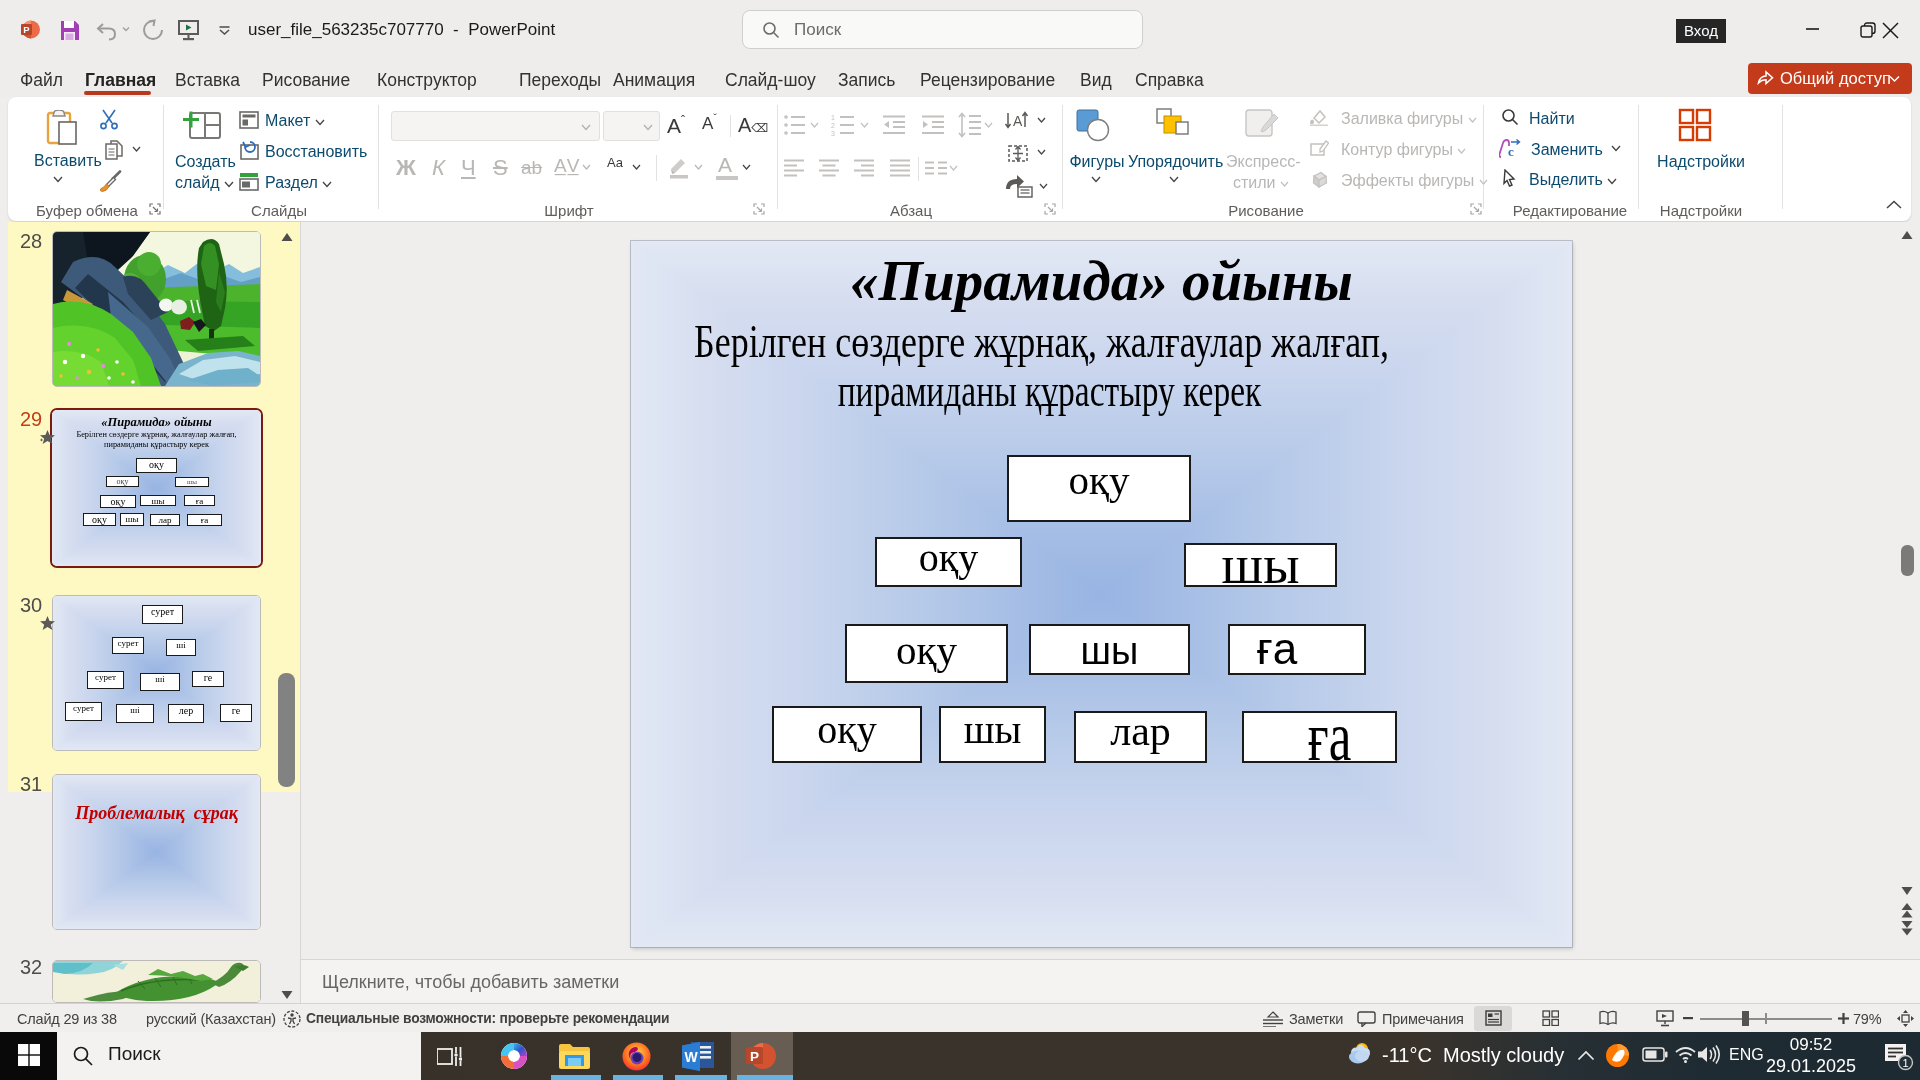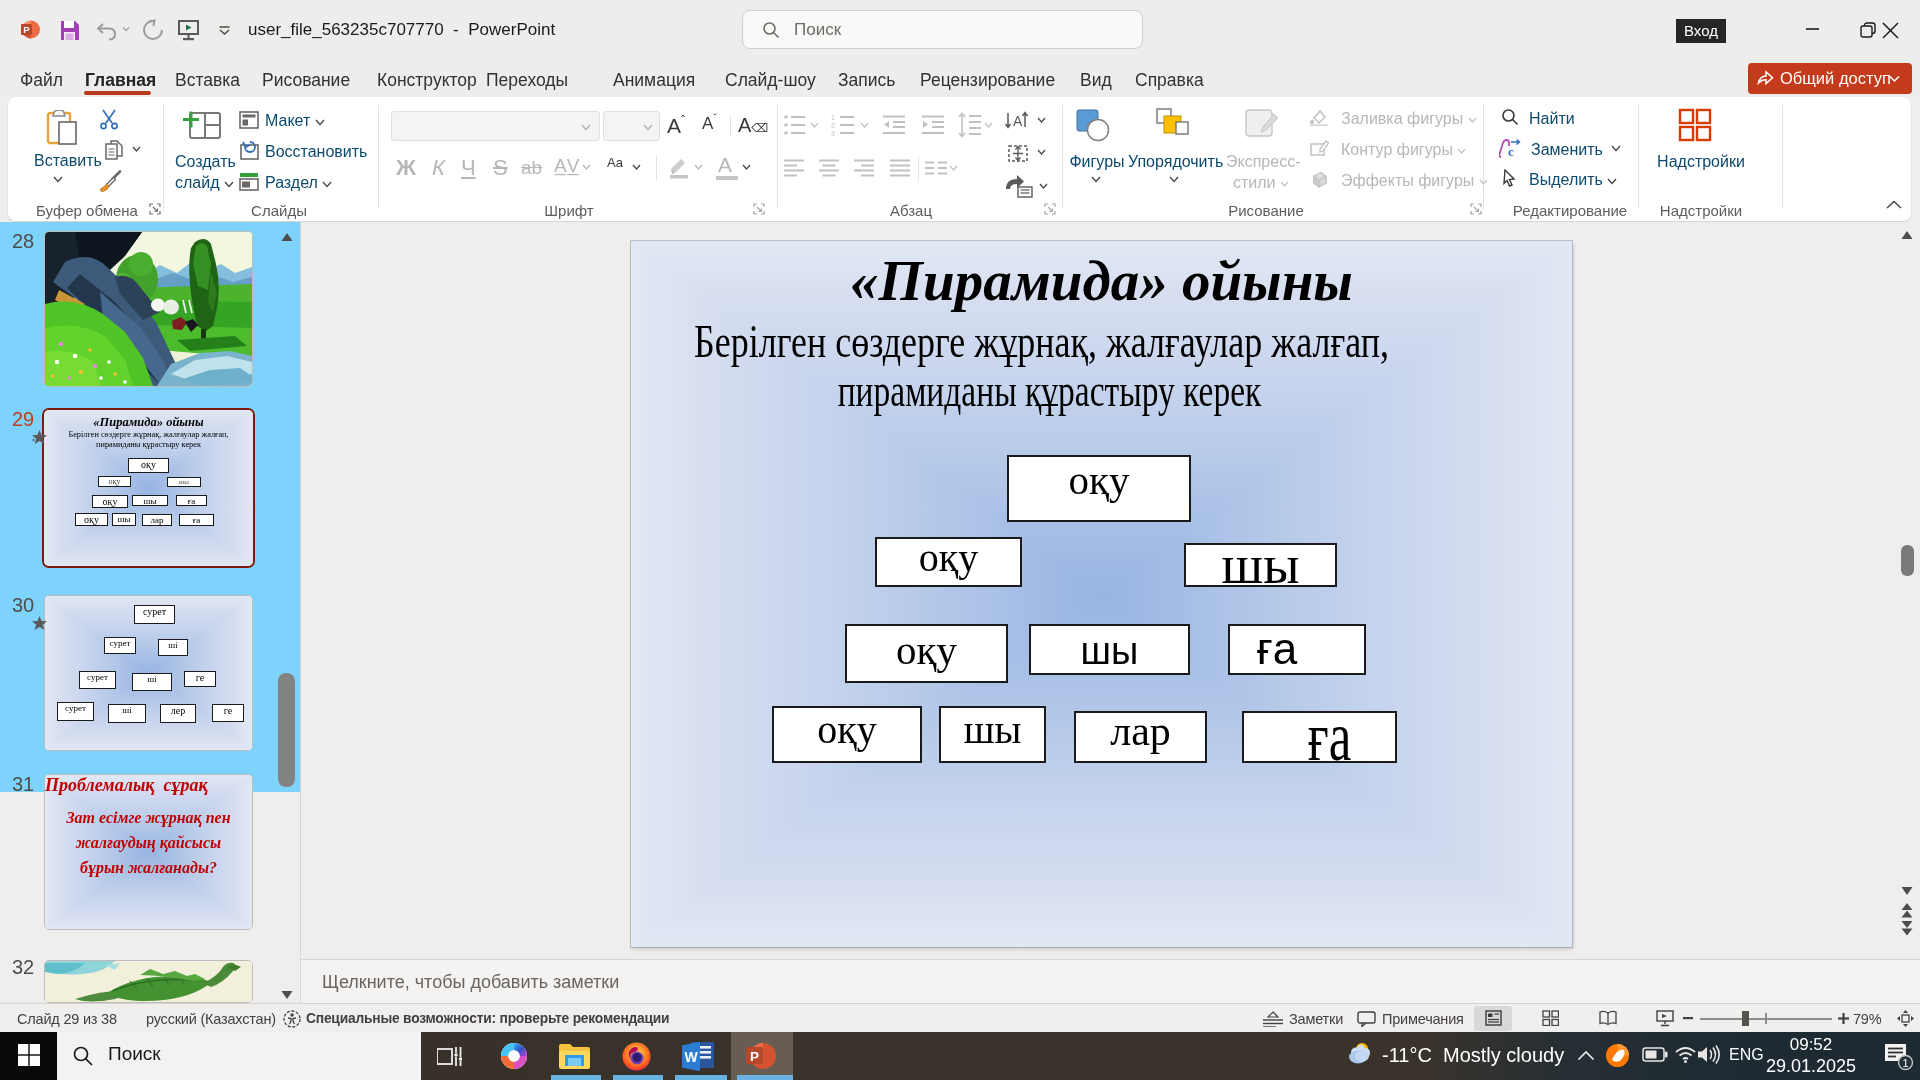--- a/index.html
+++ b/index.html
@@ -23,21 +23,21 @@
 
   
   #ribbon { left:8px; top:97px; width:1903px; height:124px; background:#ffffff; border-radius:8px; box-shadow:0 1px 2px rgba(0,0,0,0.14); }
   .rdiv { position:absolute; top:8px; width:1px; height:104px; background:#e4e2e0; }
   .glabel { position:absolute; top:105px; font-size:15px; color:#5f5d5b; text-align:center; white-space:nowrap; transform:translateX(-50%); }
   .launcher { position:absolute; top:106px; width:12px; height:12px; }
   .rtext { position:absolute; font-size:16px; color:#0c4a6e; white-space:nowrap; }
   .rgray { color:#b9b7b5; }
 
   
-  #leftpanel { left:0; top:222px; width:300px; height:570px; background:#7dd3fc; }
+  #leftpanel { left:8px; top:222px; width:300px; height:570px; background:#fef9c3; }
   #canvas { left:300px; top:222px; width:1620px; height:737px; background:#efeeed; }
   #vline { left:300px; top:222px; width:1px; height:781px; background:#d8d6d4; }
   #notes { left:301px; top:959px; width:1619px; height:44px; background:#f4f3f2; border-top:1px solid #d8d6d4; }
   #notes .ntxt { position:absolute; left:21px; top:12px; font-size:18px; color:#686562; }
 
   
   #slide { left:631px; top:241px; width:941px; height:706px; background-image:linear-gradient(90deg, rgb(226,232,244) 0%, rgb(223,230,243) 2%, rgb(215,222,240) 7.5%, rgb(202,214,238) 18%, rgb(184,203,233) 29.5%, rgb(152,180,227) 50%, rgb(184,203,233) 70.5%, rgb(202,214,238) 82%, rgb(215,222,240) 92.5%, rgb(223,230,243) 98%, rgb(226,232,244) 100%), linear-gradient(180deg, rgb(226,232,244) 0%, rgb(223,230,243) 2%, rgb(215,222,240) 7.5%, rgb(202,214,238) 18%, rgb(184,203,233) 29.5%, rgb(152,180,227) 50%, rgb(184,203,233) 70.5%, rgb(202,214,238) 82%, rgb(215,222,240) 92.5%, rgb(223,230,243) 98%, rgb(226,232,244) 100%); background-blend-mode:lighten; box-shadow:0 0 0 1px rgba(145,152,168,0.55), 1px 2px 4px rgba(0,0,0,0.18); }
   #slide .title { position:absolute; left:0; top:7px; width:100%; text-align:center; font-family:"Liberation Serif", serif; font-weight:bold; font-style:italic; font-size:57px; color:#000; }
   .subline { position:absolute; left:0; width:100%; text-align:center; font-family:"Liberation Serif", serif; color:#000; }
   .pbox { position:absolute; background:#fff; border:2px solid #1a1a1a; font-family:"Liberation Serif", serif; color:#000; text-align:center; } .pbox span { position:relative; display:inline-block; line-height:1; }
@@ -45,21 +45,21 @@
 
   
   .snum { position:absolute; font-size:20px; color:#4f4d4b; }
   .star { position:absolute; z-index:5; }
   .thumb { position:absolute; background:#fff; border:1px solid #bdbbb9; border-radius:5px; overflow:hidden; }
   .thumb.sel { border:2.5px solid #7c1a10; border-radius:7px; }
   .mini29 { position:absolute; background-image:linear-gradient(90deg, rgb(226,232,244) 0%, rgb(223,230,243) 2%, rgb(215,222,240) 7.5%, rgb(202,214,238) 18%, rgb(184,203,233) 29.5%, rgb(152,180,227) 50%, rgb(184,203,233) 70.5%, rgb(202,214,238) 82%, rgb(215,222,240) 92.5%, rgb(223,230,243) 98%, rgb(226,232,244) 100%), linear-gradient(180deg, rgb(226,232,244) 0%, rgb(223,230,243) 2%, rgb(215,222,240) 7.5%, rgb(202,214,238) 18%, rgb(184,203,233) 29.5%, rgb(152,180,227) 50%, rgb(184,203,233) 70.5%, rgb(202,214,238) 82%, rgb(215,222,240) 92.5%, rgb(223,230,243) 98%, rgb(226,232,244) 100%); background-blend-mode:lighten; }
   .m29title { font-family:"Liberation Serif", serif; font-weight:bold; font-style:italic; font-size:12.5px; text-align:center; padding-top:5px; }
   .m29sub { font-family:"Liberation Serif", serif; font-size:8.3px; text-align:center; line-height:10px; }
   .mbox { position:absolute; background:#fff; border:1px solid #1a1a1a; font-family:"Liberation Serif", serif; text-align:center; line-height:1.15; }
-  .m31a { color:#c00000; font-family:"Liberation Serif", serif; font-weight:bold; font-style:italic; font-size:18px; text-align:left; padding-top:0; }
+  .m31a { color:#c00000; font-family:"Liberation Serif", serif; font-weight:bold; font-style:italic; font-size:18px; text-align:center; padding-top:28px; }
   .m31b { color:#c00000; font-family:"Liberation Serif", serif; font-weight:bold; font-style:italic; font-size:16px; text-align:center; line-height:25px; padding-top:9px; }
 
   
   #statusbar { left:0; top:1003px; width:1920px; height:29px; background:#f0efee; border-top:1px solid #d5d3d1; font-size:15px; color:#4a4846; }
   .sbitem { position:absolute; top:7px; font-size:14.5px; color:#434140; white-space:nowrap; letter-spacing:-0.2px; }
 
   
   #taskbar { left:0; top:1032px; width:1920px; height:48px; background:linear-gradient(90deg,#2e2a25 0px,#38312a 420px,#3a332c 900px,#3a332c 1420px,#262f34 1570px,#1f2b32 1700px,#1e2a31 1920px); }
 </style>
 </head>
@@ -119,21 +119,21 @@
     <span class="stxt">Поиск</span>
   </div>
 <div class="abs" id="vhod">Вход</div>
 
 <div class="abs" id="tabrow"></div>
 <span class="tab" style="left:20px">Файл</span>
 <span class="tab" id="tab-active" style="left:85px">Главная</span>
 <span class="tab" style="left:175px">Вставка</span>
 <span class="tab" style="left:262px">Рисование</span>
 <span class="tab" style="left:377px">Конструктор</span>
-<span class="tab" style="left:486px">Переходы</span>
+<span class="tab" style="left:519px">Переходы</span>
 <span class="tab" style="left:613px">Анимация</span>
 <span class="tab" style="left:725px">Слайд-шоу</span>
 <span class="tab" style="left:838px">Запись</span>
 <span class="tab" style="left:920px">Рецензирование</span>
 <span class="tab" style="left:1080px">Вид</span>
 <span class="tab" style="left:1135px">Справка</span>
 <div class="abs" id="tabunderline"></div>
 <div class="abs" id="sharebtn">
   <svg style="position:absolute;left:8px;top:6px" width="19" height="18" viewBox="0 0 19 18">
     <path d="M10 7 Q4 7 2.5 14 Q6 10.5 10 10.8 V14.5 L16.5 8.8 L10 3 Z" fill="none" stroke="#fff" stroke-width="1.5"></path>
@@ -576,21 +576,20 @@
       <div class="mbox" style="left:63px;top:108px;width:38px;height:19px;font-size:9px">ші</div>
       <div class="mbox" style="left:115px;top:108px;width:36px;height:19px;font-size:10px">лер</div>
       <div class="mbox" style="left:167px;top:108px;width:32px;height:18px;font-size:10px">ге</div>
     </div>
   </div>
 
   <div class="snum" style="left:12px;top:551px">31</div>
   <div class="thumb" style="left:44px;top:552px;width:209px;height:156px">
     <div class="mini29" style="left:0;top:0;width:207px;height:154px">
       <div class="m31a">Проблемалық&nbsp; сұрақ</div>
-      <div class="m31b">Зат есімге жұрнақ пен<br>жалғаудың қайсысы<br>бұрын жалғанады?</div>
     </div>
   </div>
 
   <div class="snum" style="left:12px;top:734px">32</div>
   <div class="thumb" style="left:44px;top:738px;width:209px;height:43px">
     <svg width="207" height="43" viewBox="0 0 207 43" preserveAspectRatio="none">
       <rect x="0" y="0" width="207" height="43" fill="#f2efdb"></rect>
       <path d="M0 0 L70 0 Q60 10 45 12 Q20 16 0 10 Z" fill="#8fd4d8"></path>
       <path d="M0 2 L40 2 Q30 12 12 13 L0 11 Z" fill="#5fc0cc"></path>
       <path d="M60 4 L75 2 L70 9 Z" fill="#aadee0"></path>

